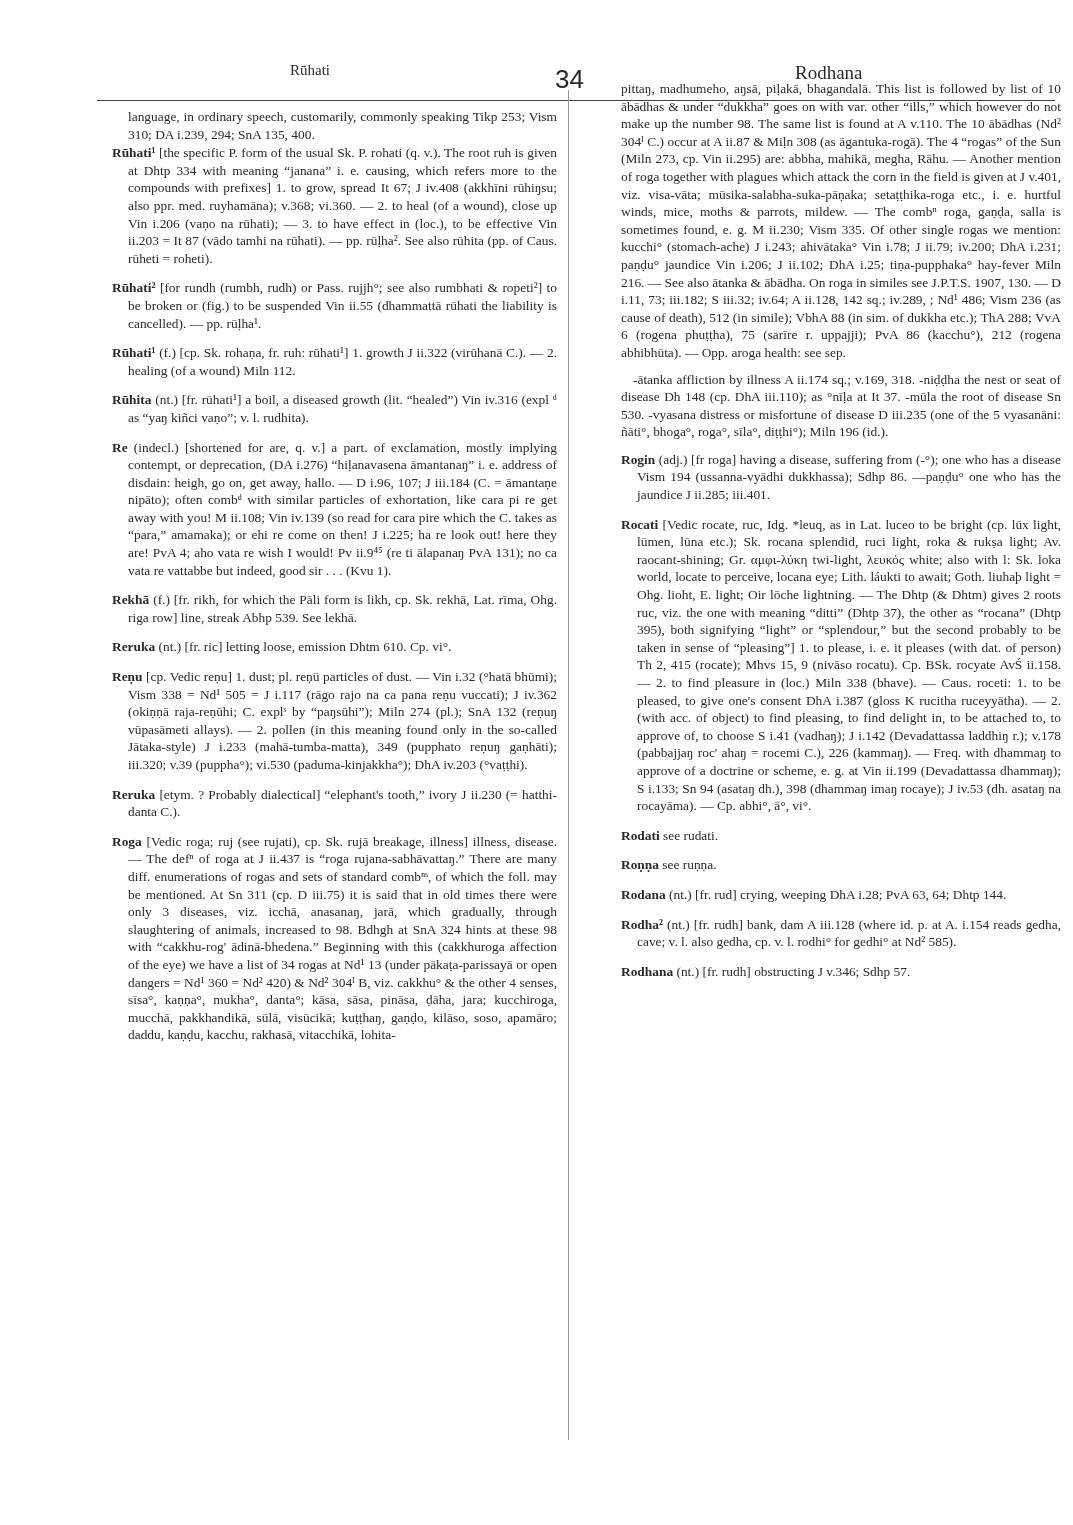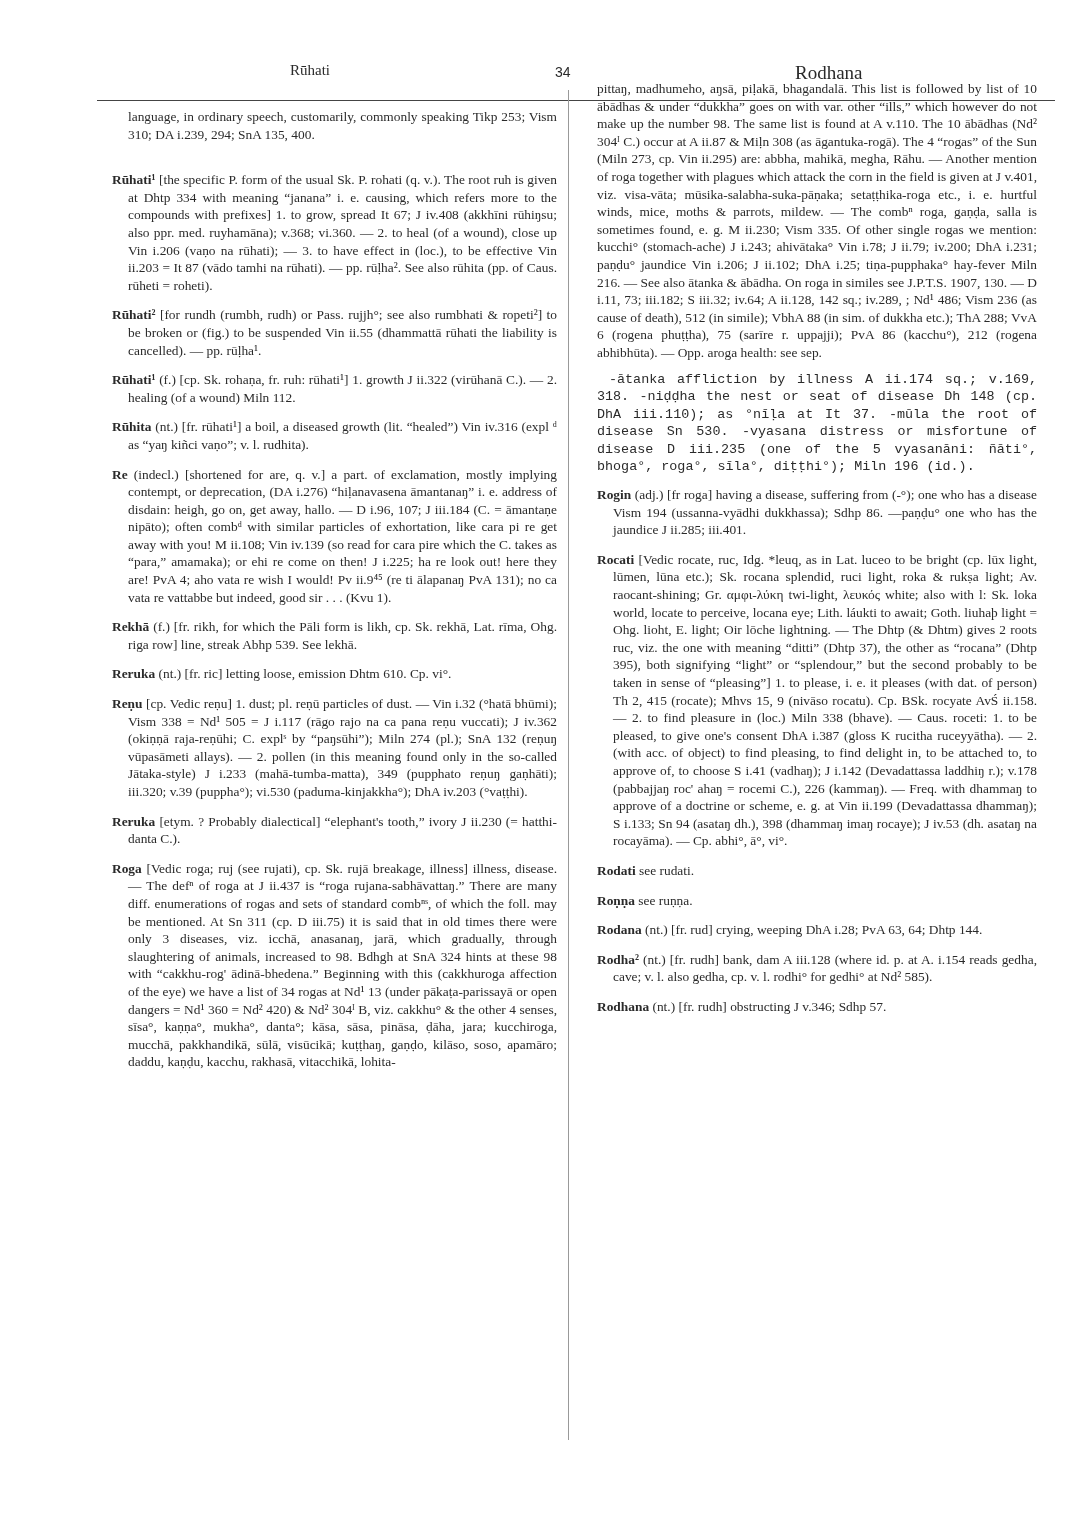--- a/index.html
+++ b/index.html
@@ -1,30 +1,30 @@
 <!DOCTYPE html>
 <html><head>
 <meta charset="utf-8">
 <style>
   html, body { margin: 0; padding: 0; background: #ffffff; }
   body { width: 1073px; height: 1525px; position: relative; overflow: hidden;
          font-family: "Liberation Serif", "DejaVu Serif", serif; color: #2a2a2a; }
   .header { position: absolute; top: 62px; left: 95px; width: 965px; height: 30px; }
   .header .left { position: absolute; left: 195px; top: 0; font-size: 15px; }
-  .header .num { position: absolute; left: 460px; top: 2px; font-size: 14px; font-family: "Liberation Sans", sans-serif; }
+  .header .num { position: absolute; left: 460px; top: 2px; font-size: 26px; font-family: "Liberation Sans", sans-serif; }
   .header .right { position: absolute; left: 700px; top: 0; font-size: 19px; }
   .rule { position: absolute; top: 100px; left: 97px; width: 958px; border-top: 1.5px solid #444; }
   .divider { position: absolute; top: 90px; left: 568px; height: 1350px; border-left: 1px solid #999; }
   .col { position: absolute; font-size: 13.4px; line-height: 17.6px; text-align: justify; }
   .col.left { left: 112px; top: 108px; width: 445px; }
-  .col.right { left: 597px; top: 80px; width: 440px; }
+  .col.right { left: 621px; top: 80px; width: 440px; }
   .entry { margin: 0 0 12px 0; padding-left: 16px; text-indent: -16px; }
-  .entry.cont { padding-left: 16px; text-indent: 0; margin-bottom: 28px; }
+  .entry.cont { padding-left: 16px; text-indent: 0; margin-bottom: 1px; }
   .entry.cont-r { padding-left: 0; text-indent: 0; margin-bottom: 2px; }
-  .sub { padding-left: 0; text-indent: 12px; margin: 9px 0 10px 0; font-family: Liberation Mono, monospace; }
+  .sub { padding-left: 0; text-indent: 12px; margin: 9px 0 10px 0; }
   .hw { font-weight: bold; }
 </style>
 </head>
 <body>
 
 <div class="header">
   <span class="left">Rūhati</span>
   <span class="num">34</span>
   <span class="right">Rodhana</span>
 </div>

